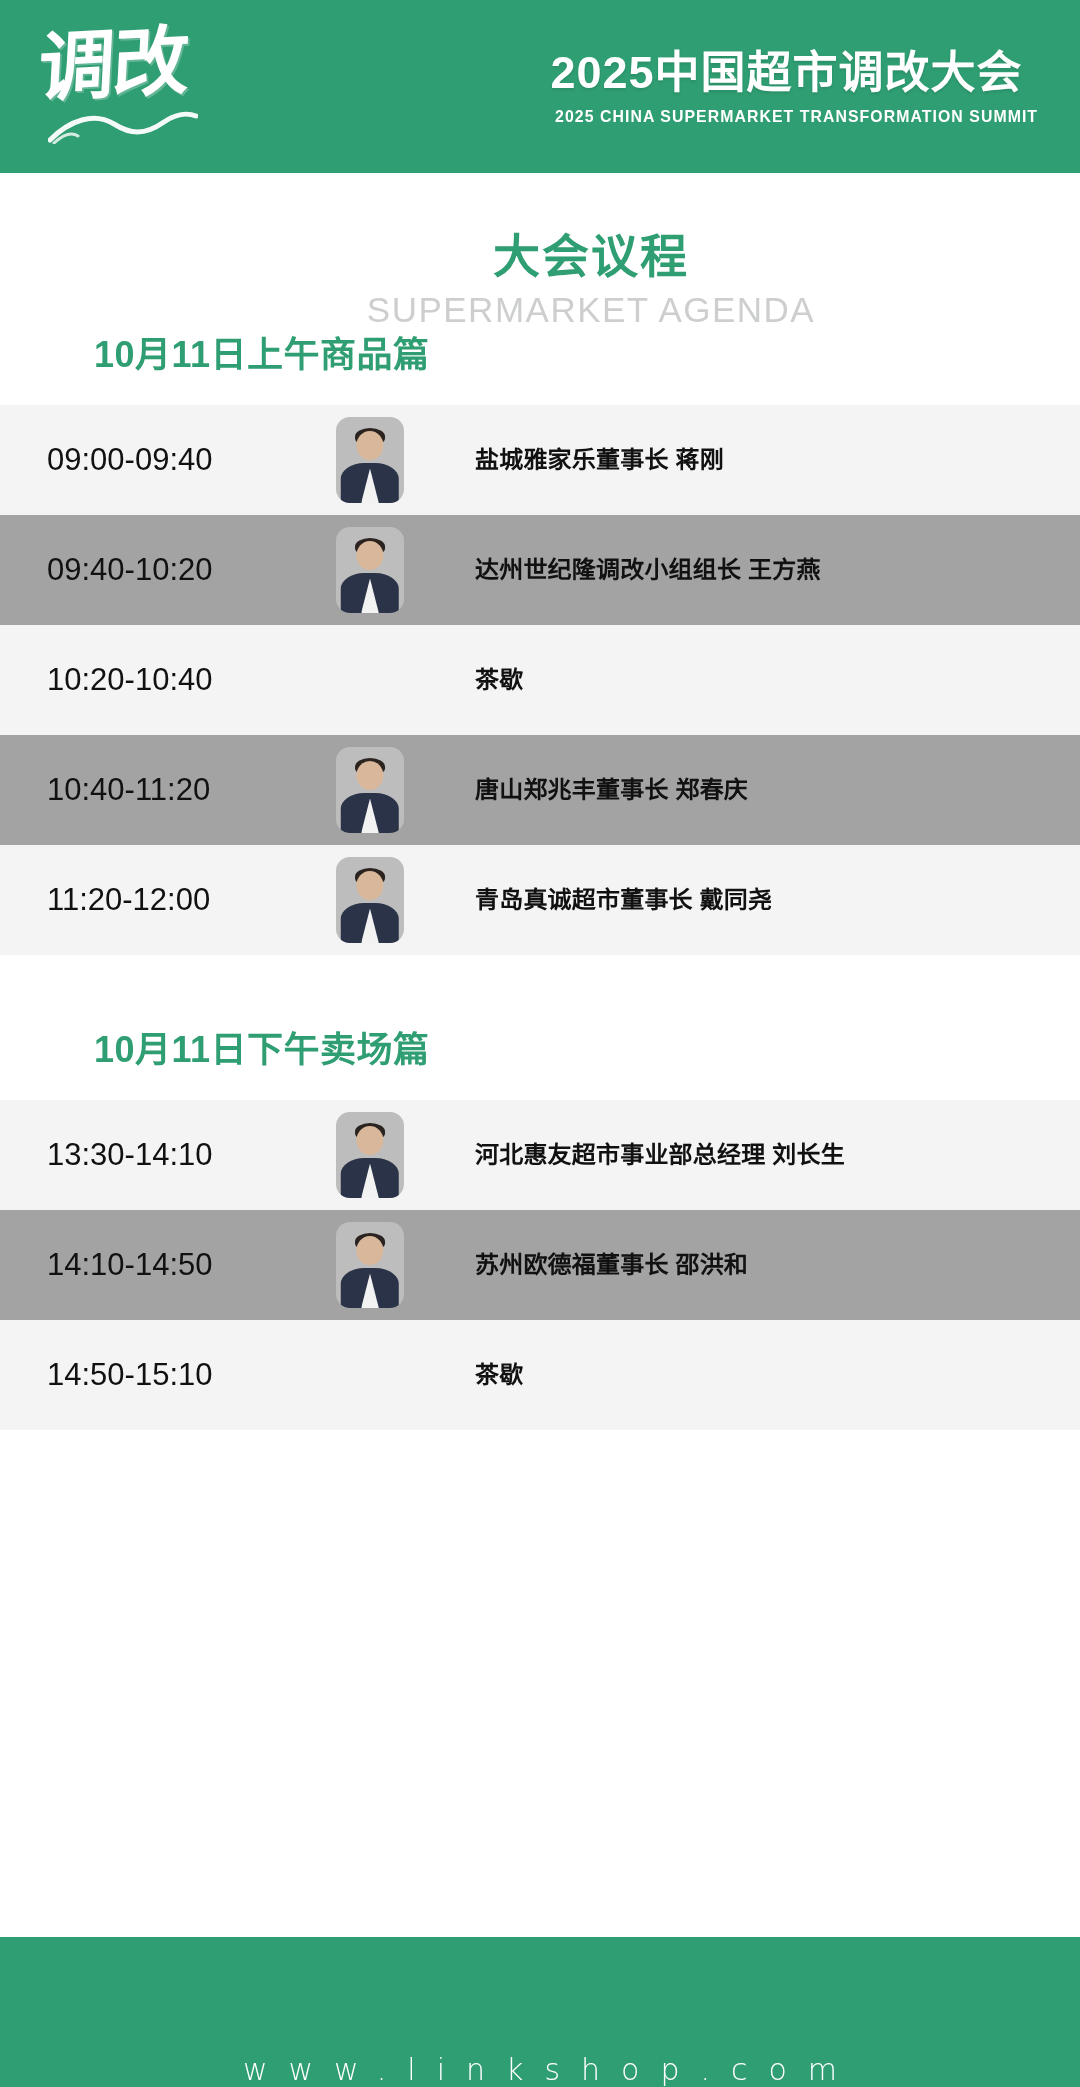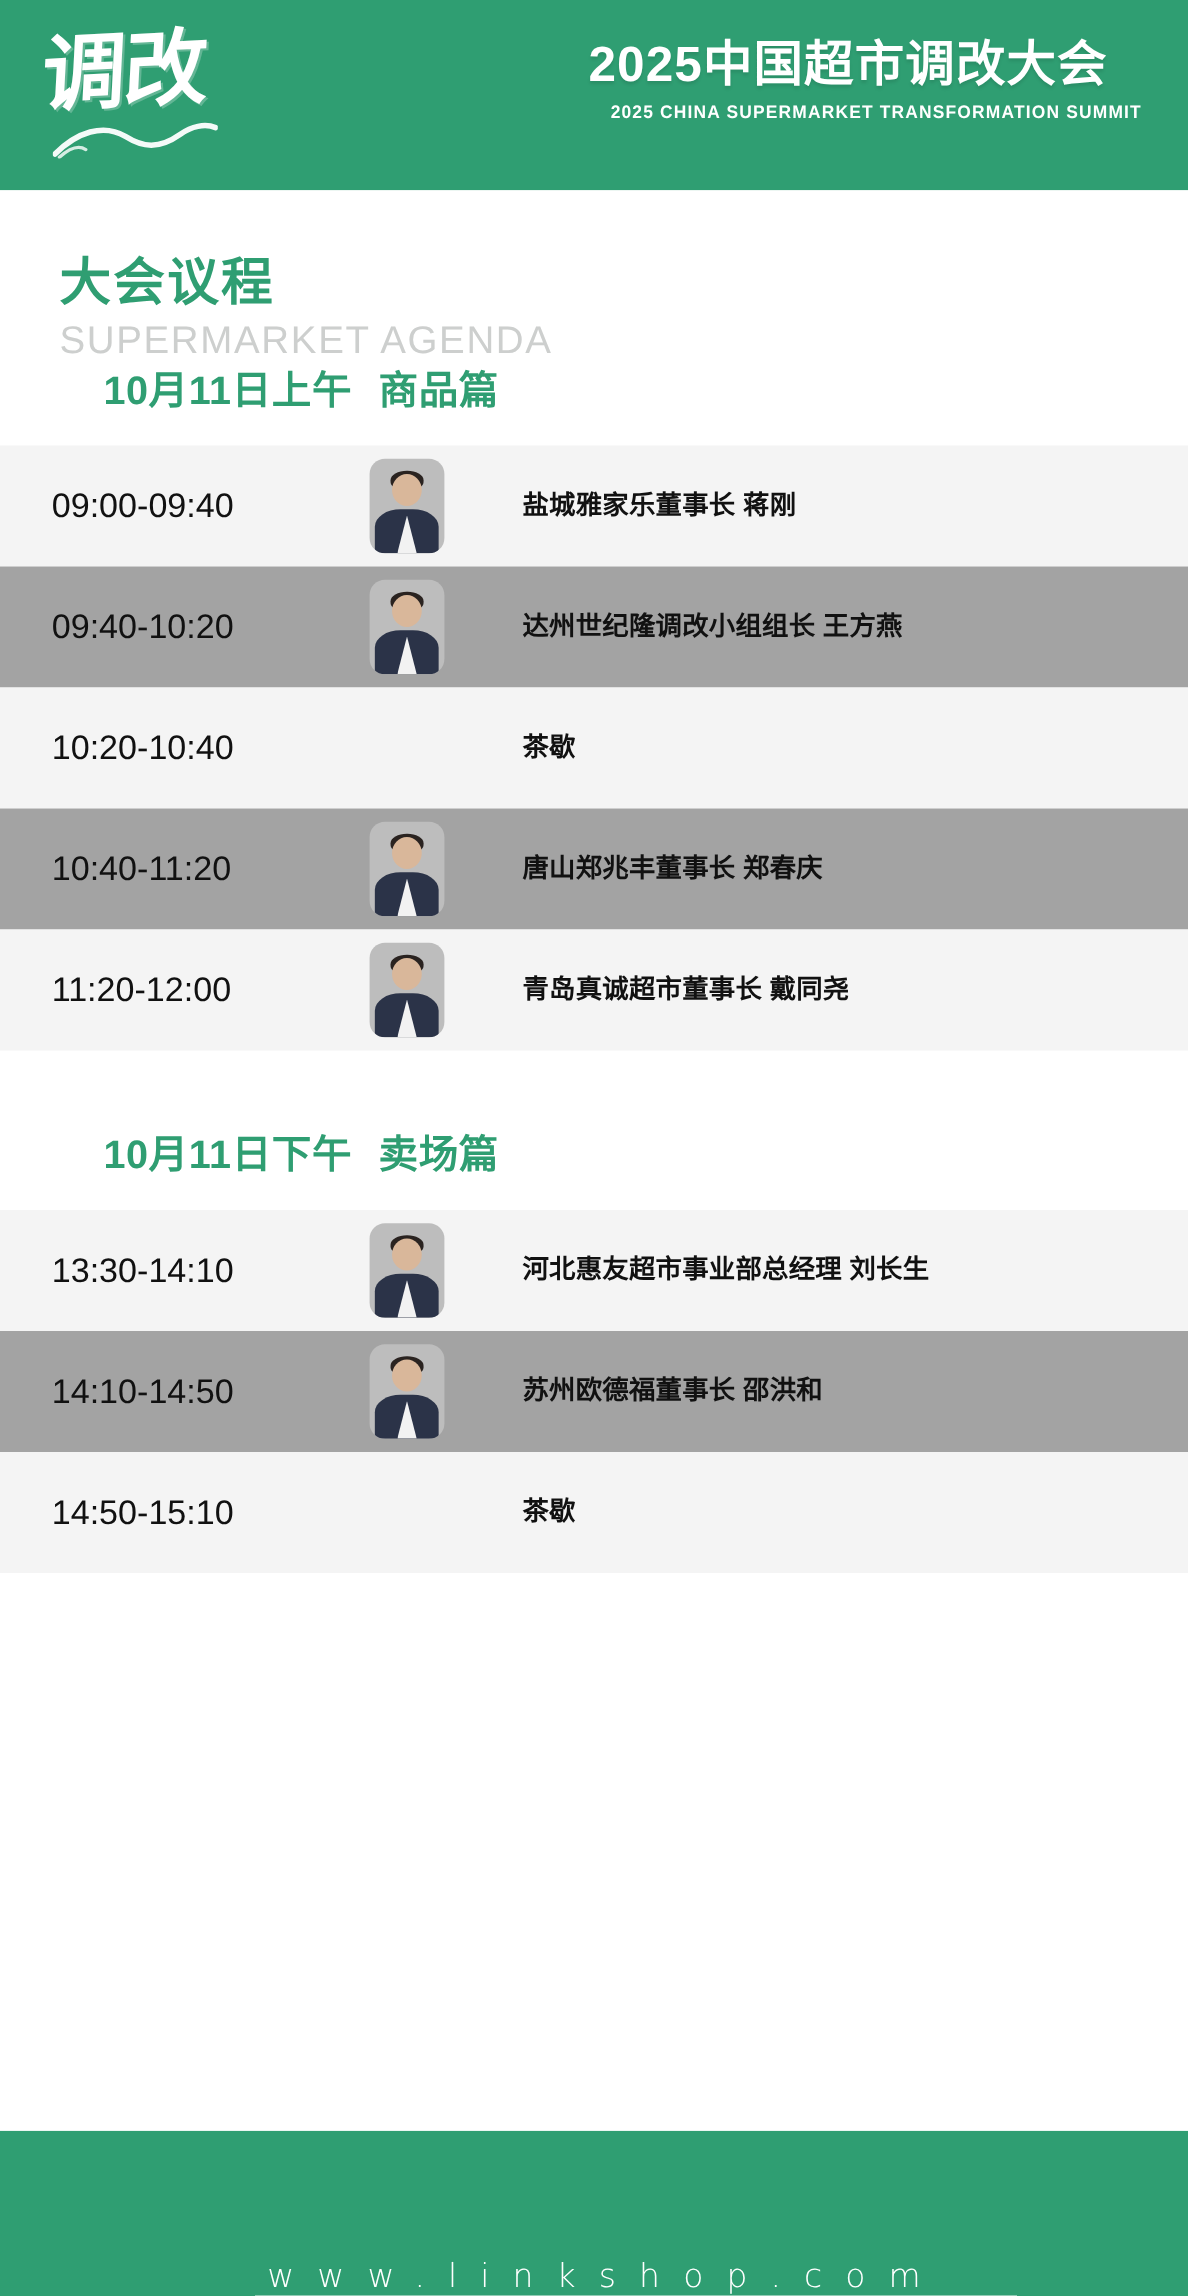--- a/index.html
+++ b/index.html
@@ -52,22 +52,22 @@
     position: absolute;
     left: 48px;
     top: 110px;
     width: 150px;
     height: 34px;
   }
 
   .banner-titles {
     position: absolute;
     right: 42px;
-    top: 30px;
-    text-align: left;
+    top: 44px;
+    text-align: center;
   }
 
   .banner-title-cn {
     color: #ffffff;
     font-size: 45px;
     font-weight: 700;
     letter-spacing: 1px;
     line-height: 58px;
     white-space: nowrap;
     text-shadow: 0 2px 3px rgba(0,0,0,0.10);
@@ -86,21 +86,22 @@
   }
 
   
   .content {
     flex: 1 1 auto;
     position: relative;
     background: #ffffff;
   }
 
   .agenda-heading {
-    padding: 55px 0 0 54px;
+    padding: 55px 0 0 102px;
+    text-align: center;
   }
 
   .agenda-heading-cn {
     color: #2f9e72;
     font-size: 47px;
     font-weight: 700;
     letter-spacing: 2px;
     line-height: 58px;
   }
 
@@ -119,21 +120,21 @@
 
   .session-title {
     padding-left: 94px;
     color: #2f9e72;
     font-size: 36px;
     font-weight: 700;
     letter-spacing: 0.5px;
     line-height: 46px;
     white-space: nowrap;
   }
-  .session-title .seg2 { margin-left: 24px; }
+  .session-title .seg2 { }
 
   .session-list { margin-top: 27px; }
 
   .row {
     display: flex;
     align-items: center;
     width: 100%;
     height: 110px;
     padding-left: 47px;
     gap: 41px;

